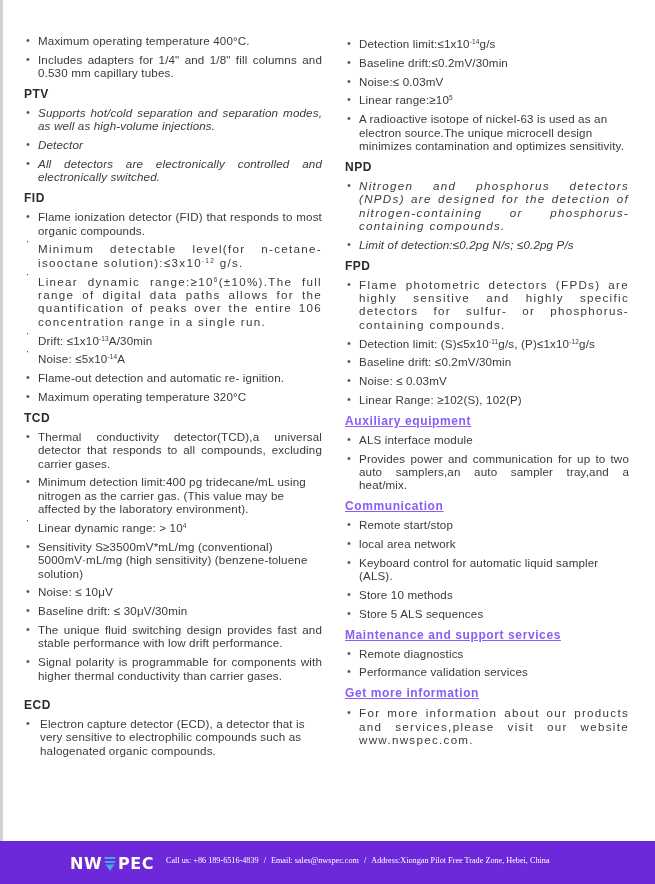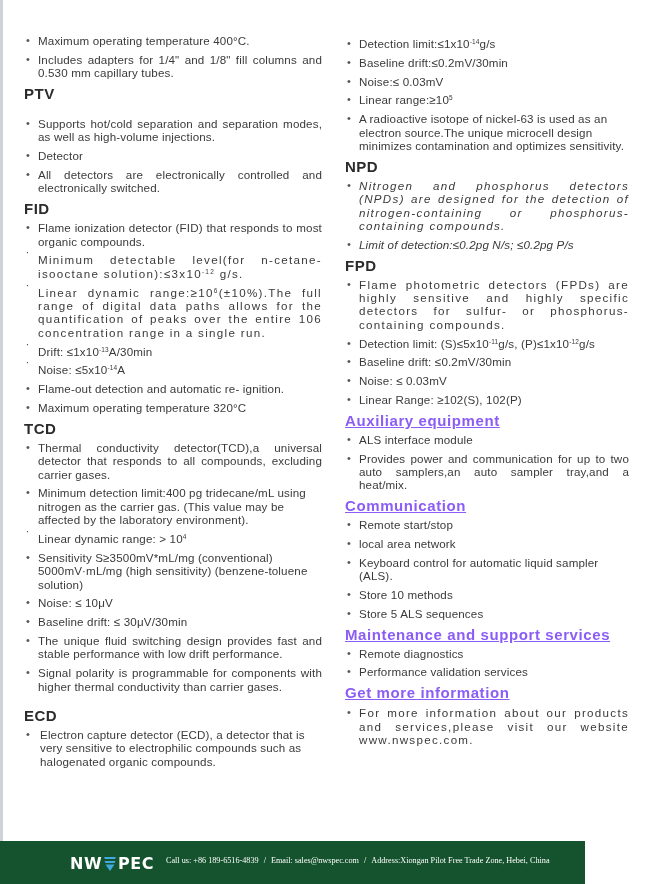--- a/index.html
+++ b/index.html
@@ -7,39 +7,39 @@
     width: 655px; height: 884px; position: relative; overflow: hidden;
     background: #ffffff;
     font-family: "Liberation Sans", sans-serif;
     color: #3a3a3a;
   }
   .left-rule { position: absolute; left: 0; top: 0; width: 3px; height: 841px; background: #cfd3d8; }
   .col { position: absolute; top: 34px; }
   .col-left { left: 24px; width: 298px; }
   .col-right { left: 345px; width: 284px; }
   h2 {
-    margin: 0; font-size: 15px; font-weight: bold; color: #2b2b2b;
+    margin: 0; font-size: 12px; font-weight: bold; color: #2b2b2b;
     letter-spacing: 0.5px; line-height: 18px;
   }
   h2.blue { color: #8b5cf6; letter-spacing: 0.6px; text-decoration: underline; }
   ul { list-style: none; margin: 0; padding: 0; }
   li {
     position: relative; padding-left: 14px;
     font-size: 11.6px; line-height: 13.4px; margin-bottom: 5.4px;
     text-align: justify; letter-spacing: 0.15px;
   }
   li::before {
     content: "\2022"; position: absolute; left: 2px; top: 0; font-size: 11px; color: #555;
   }
   li.tick::before { content: "\02D9"; font-size: 12px; top: -2px; }
   .spaced { letter-spacing: 1.3px; }
   sup { font-size: 6.5px; vertical-align: 4px; line-height: 0; }
   .footer {
-    position: absolute; left: 0; top: 841px; width: 585px; height: 43px;
-    background: #14532d; display: flex; align-items: center;
+    position: absolute; left: 0; top: 841px; width: 655px; height: 43px;
+    background: #6d28d9; display: flex; align-items: center;
   }
   .logo { position: absolute; left: 70px; top: 12px; height: 20px; display: flex; align-items: center; }
   .logo-text { color: #ffffff; font-weight: bold; font-size: 16px; letter-spacing: 0.5px; font-family: "DejaVu Sans", sans-serif; }
   .logo-mark { width: 14px; height: 18px; margin: 0 1px; }
   .contact {
     position: absolute; left: 166px; top: 15px; color: #ffffff;
     font-family: "Liberation Serif", serif; font-size: 8.2px; white-space: nowrap;
   }
   .contact .sep { margin: 0 5px; }
 </style>
@@ -48,21 +48,21 @@
 
 <div class="left-rule"></div>
 
 <div class="col col-left">
   <ul>
     <li>Maximum operating temperature 400°C.</li>
     <li>Includes adapters for 1/4" and 1/8" fill columns and 0.530 mm capillary tubes.</li>
   </ul>
 
   <h2>PTV</h2>
-  <ul style="margin-top:14px;">
+  <ul style="margin-top:3px;font-style:italic;">
     <li>Supports hot/cold separation and separation modes, as well as high-volume injections.</li>
     <li>Detector</li>
     <li>All detectors are electronically controlled and electronically switched.</li>
   </ul>
 
   <h2>FID</h2>
   <ul style="margin-top:3px;">
     <li>Flame ionization detector (FID) that responds to most organic compounds.</li>
     <li class="tick spaced"><span>Minimum detectable level(for n-cetane-isooctane solution):≤3x10</span><sup>-12</sup><span> g/s.</span></li>
     <li class="tick spaced"><span>Linear dynamic range:≥10</span><sup>6</sup><span>(±10%).The full range of digital data paths allows for the quantification of peaks over the entire 106 concentration range in a single run.</span></li>

